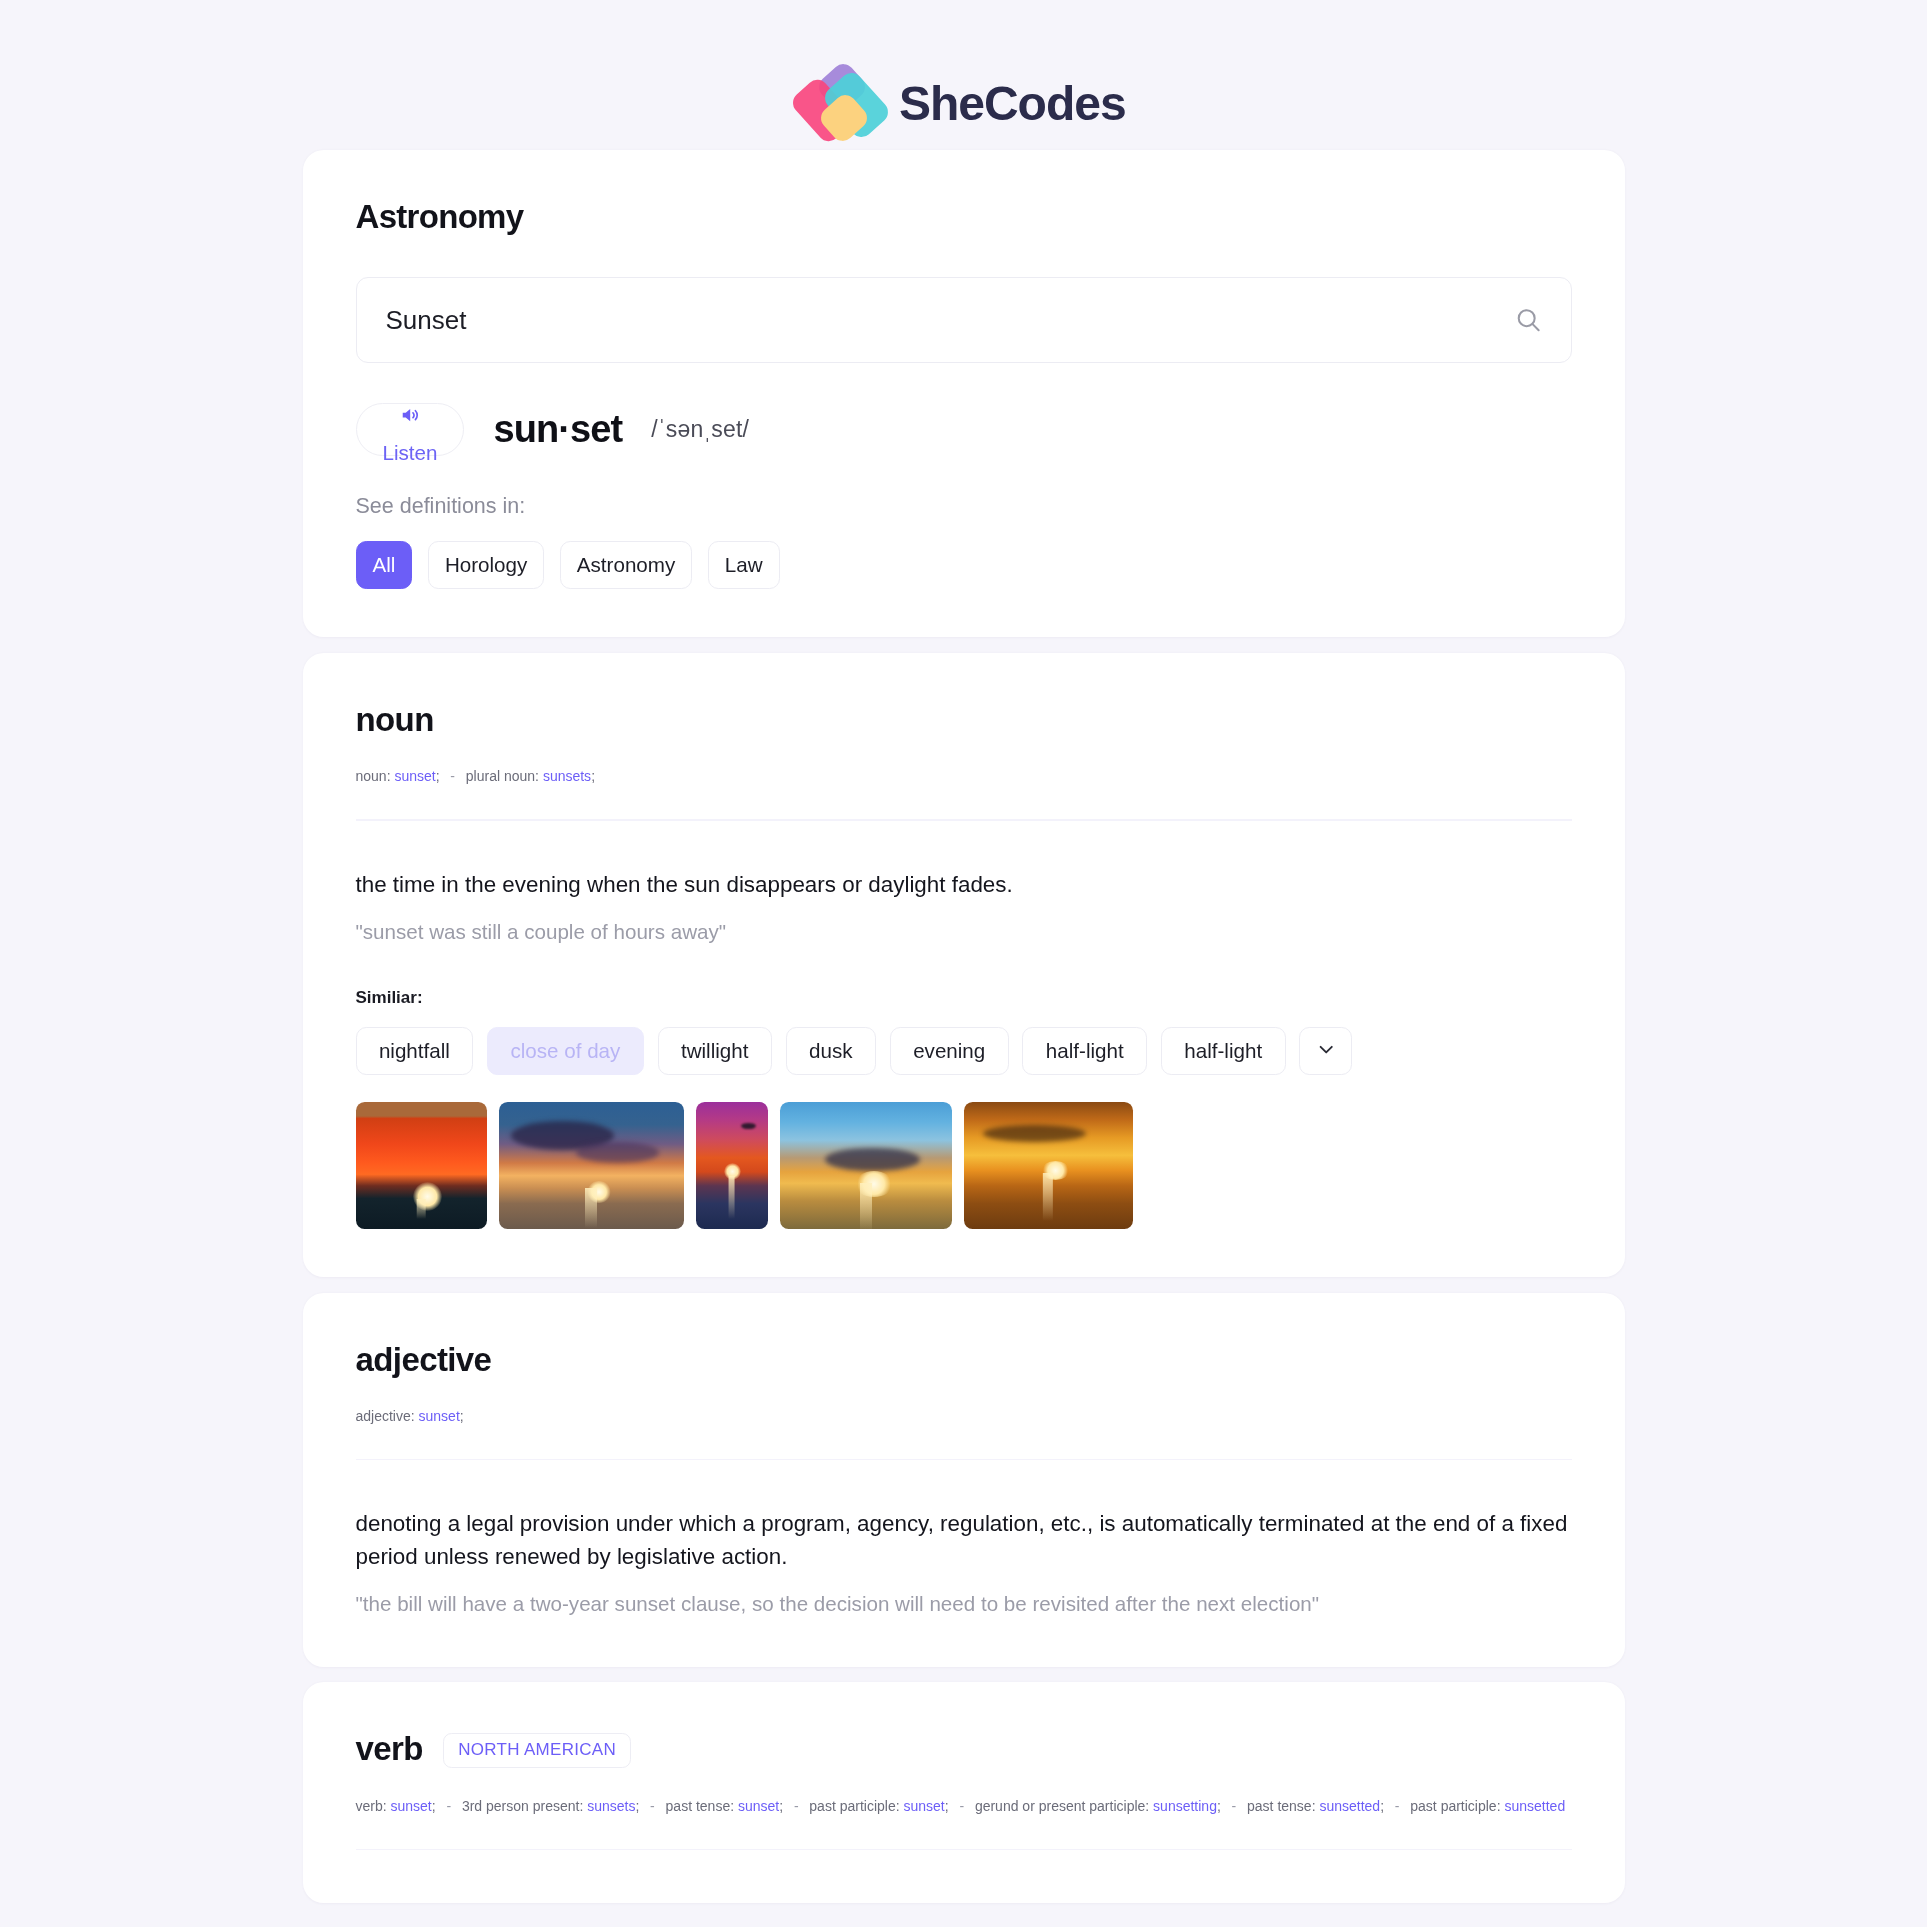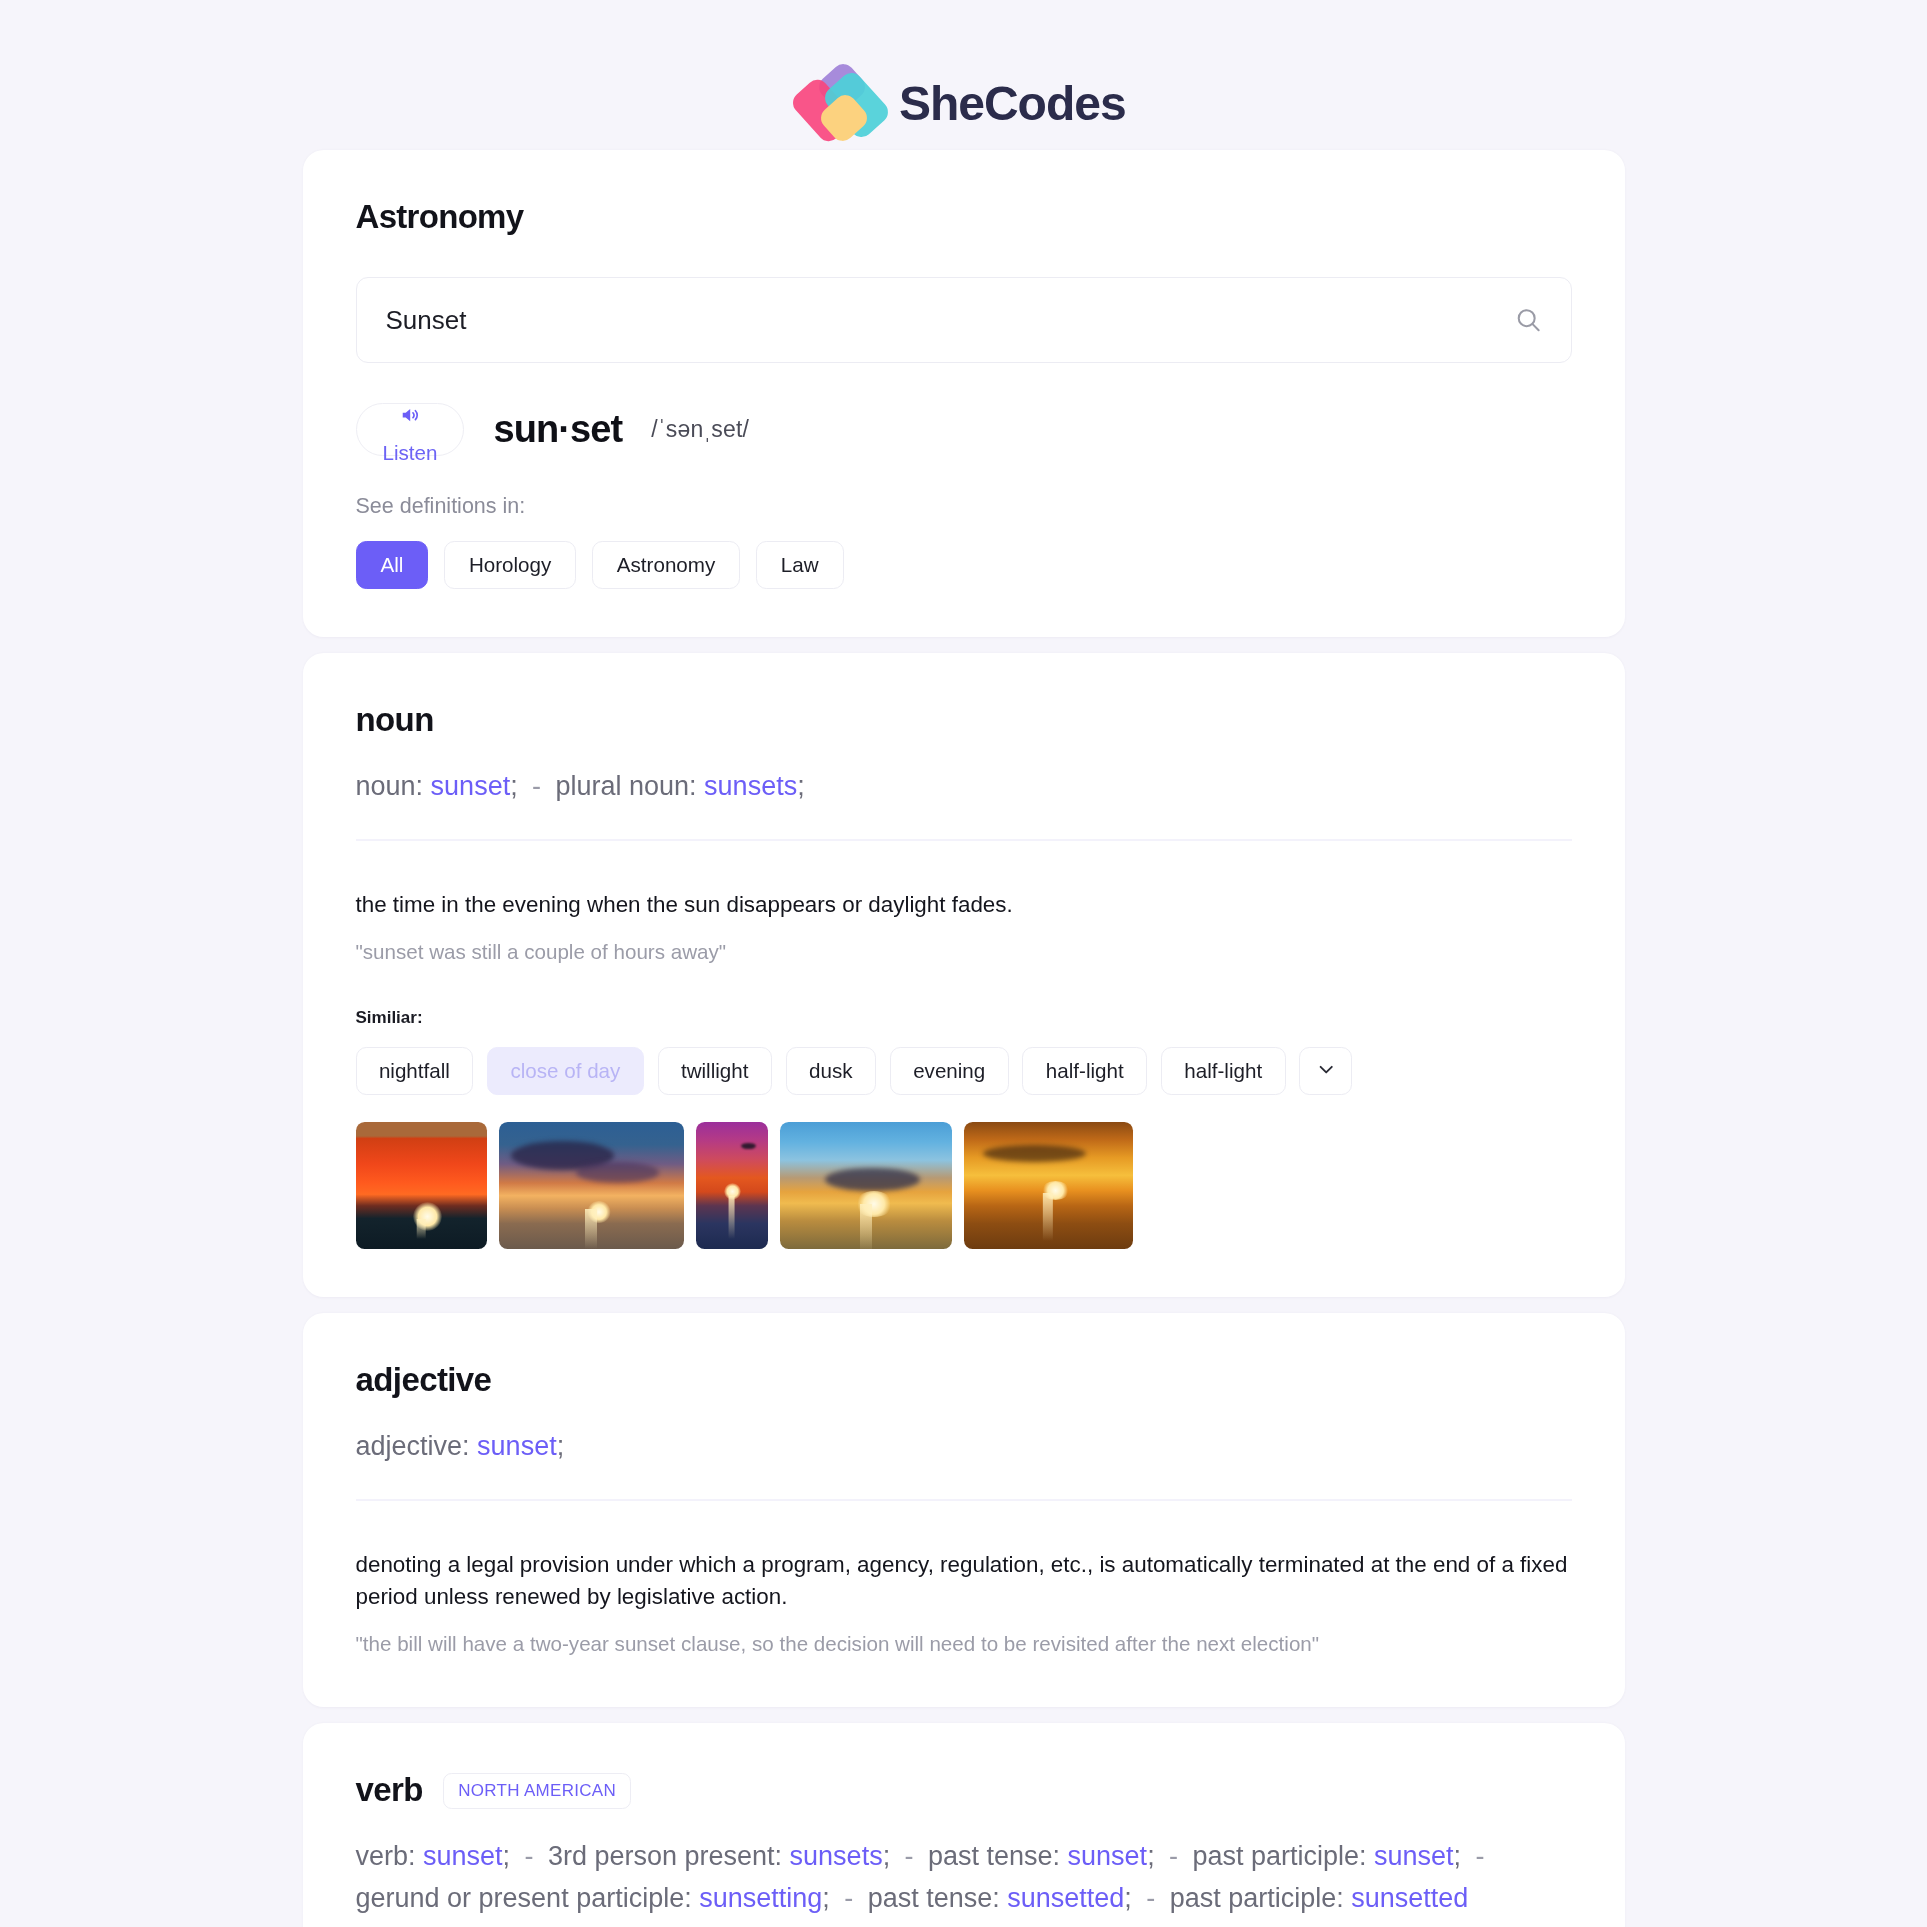--- a/index.html
+++ b/index.html
@@ -164,21 +164,21 @@
     font-size: 21.5px;
     color: #8b8c99;
   }
   .filter-row {
     display: flex;
     gap: 15.5px;
     margin-top: 22.4px;
   }
   .filter-chip {
     height: 48px;
-    padding: 0 24px;
+    padding: 0 16px;
     border: 0.9px solid #ececf3;
     border-radius: 10.3px;
     background: #fff;
     color: #1d1e27;
     font-size: 20.6px;
     font-family: "Liberation Sans", sans-serif;
     cursor: pointer;
     display: inline-flex;
     align-items: center;
   }
@@ -204,21 +204,21 @@
     border: 0.9px solid #ededf4;
     border-radius: 8.6px;
     padding: 6.9px 13.8px;
     font-size: 17px;
     letter-spacing: 0.3px;
     color: #6c5ef7;
     font-weight: 500;
   }
   .forms-line {
     margin-top: 27.5px;
-    font-size: 27px;
+    font-size: 14px;
     color: #6b6c79;
     line-height: 1.55;
   }
   .forms-line .hl { color: #6c5ef7; }
   .forms-line .sep { color: #9a9ba8; padding: 0 6.9px; }
 
   .divider {
     height: 1.7px;
     background: #f3f2fb;
     margin: 31px 0 0 0;

